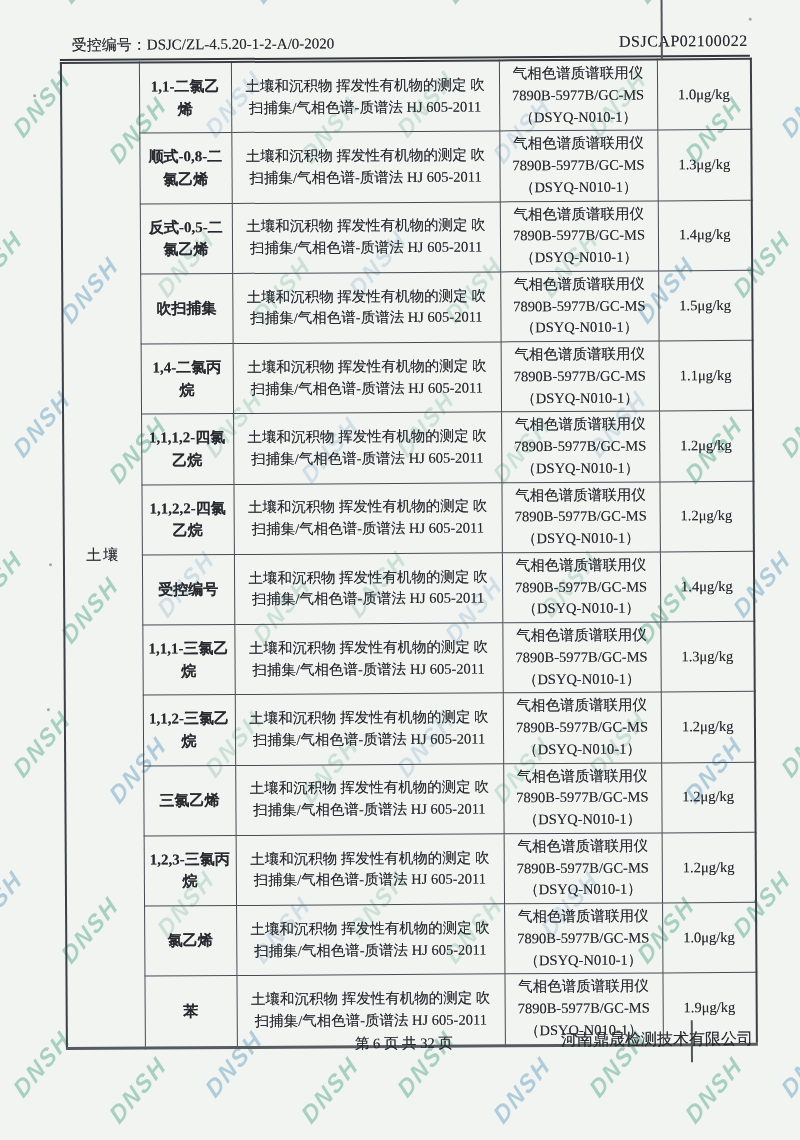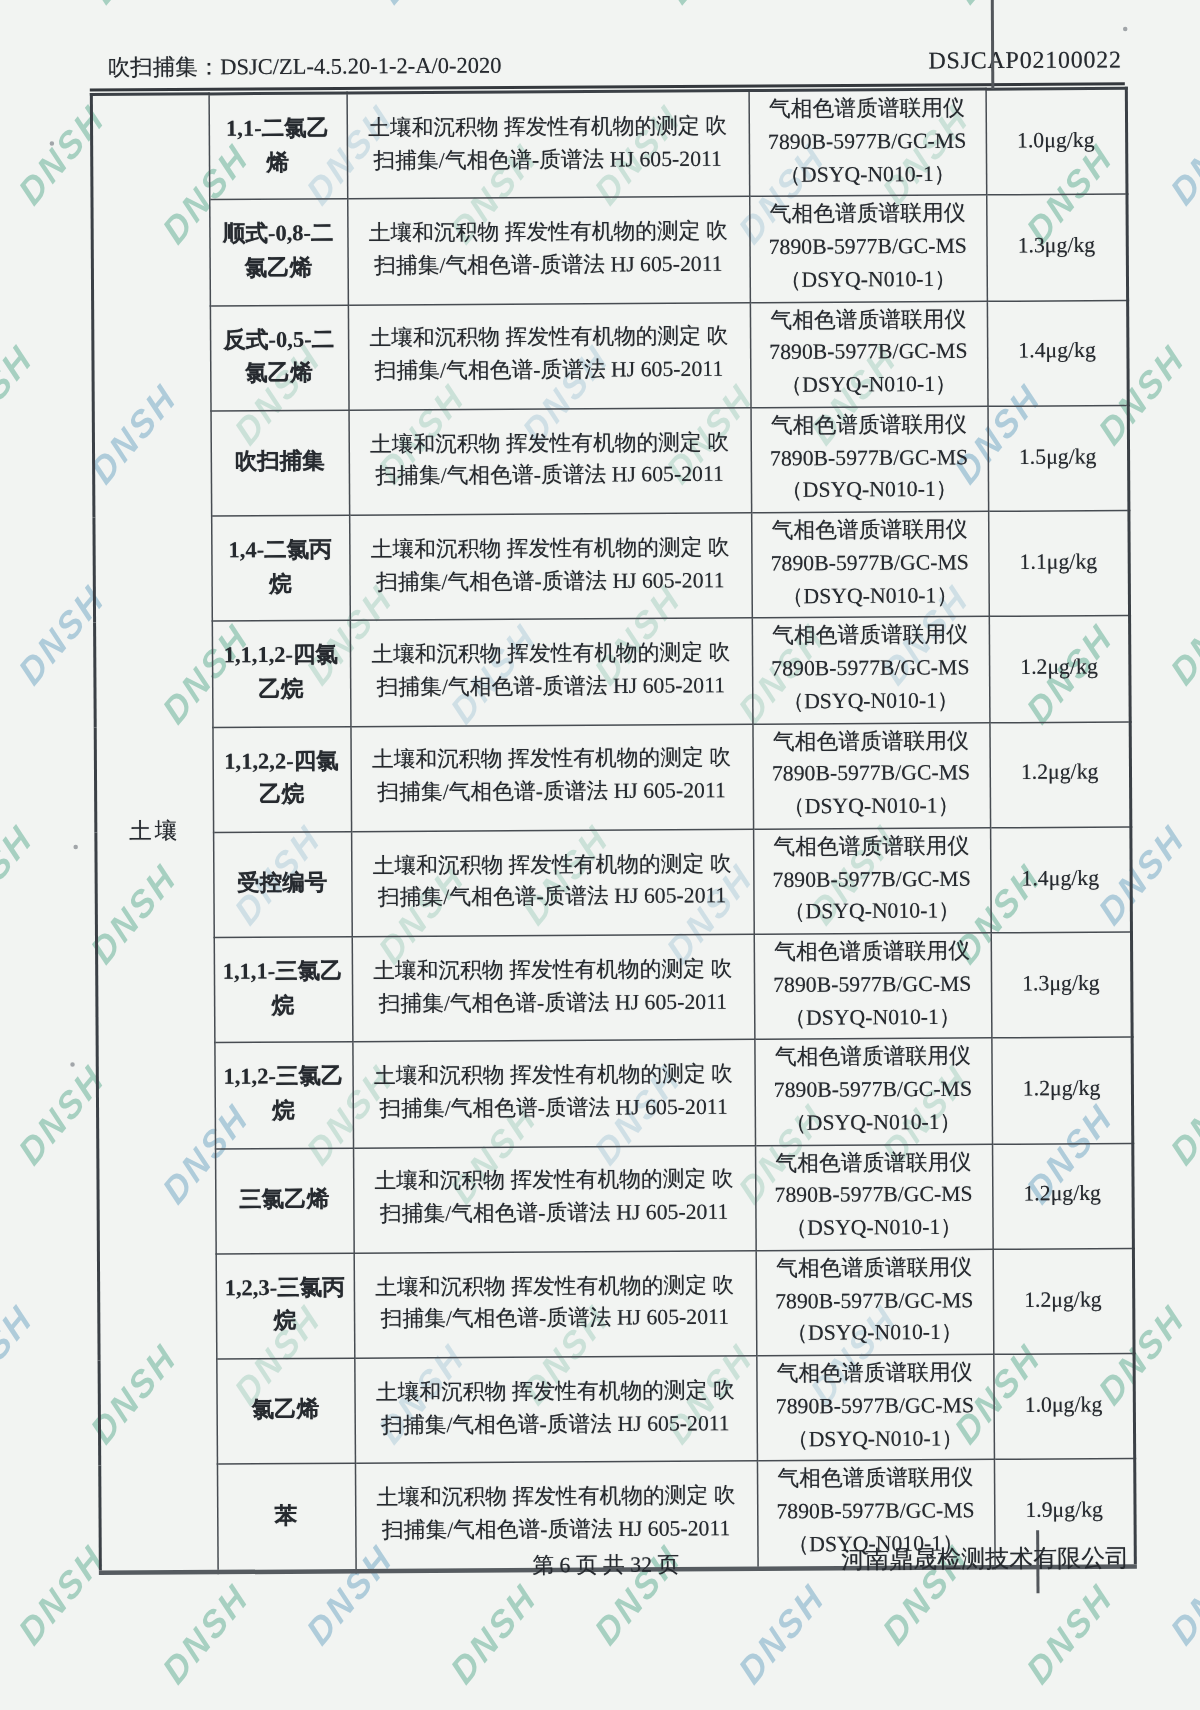--- a/index.html
+++ b/index.html
@@ -126,21 +126,21 @@
       <span class="wm" style="left: 388px; top: 1050px; opacity: 0.5; color: rgb(95, 174, 146);">DNSH</span>
       <span class="wm" style="left: 484px; top: 1076px; opacity: 0.5; color: rgb(111, 166, 196);">DNSH</span>
       <span class="wm" style="left: 580px; top: 1050px; opacity: 0.5; color: rgb(95, 174, 146);">DNSH</span>
       <span class="wm" style="left: 676px; top: 1076px; opacity: 0.5; color: rgb(95, 174, 146);">DNSH</span>
       <span class="wm" style="left: 772px; top: 1050px; opacity: 0.5; color: rgb(111, 166, 196);">DNSH</span>
     </div>
 
   <div class="content">
 
     <div class="doc-header">
-      <span class="ctrl-wrap"><span>吹扫捕集：</span><span>DSJC/ZL-4.5.20-1-2-A/0-2020</span></span>
+      <span class="ctrl-wrap"><span>受控编号：</span><span>DSJC/ZL-4.5.20-1-2-A/0-2020</span></span>
       <span class="report-no">DSJCAP02100022</span>
     </div>
 
     <table class="dtable">
       <colgroup>
         <col style="width:78px">
         <col style="width:92px">
         <col style="width:268px">
         <col style="width:158px">
         <col style="width:94px">

